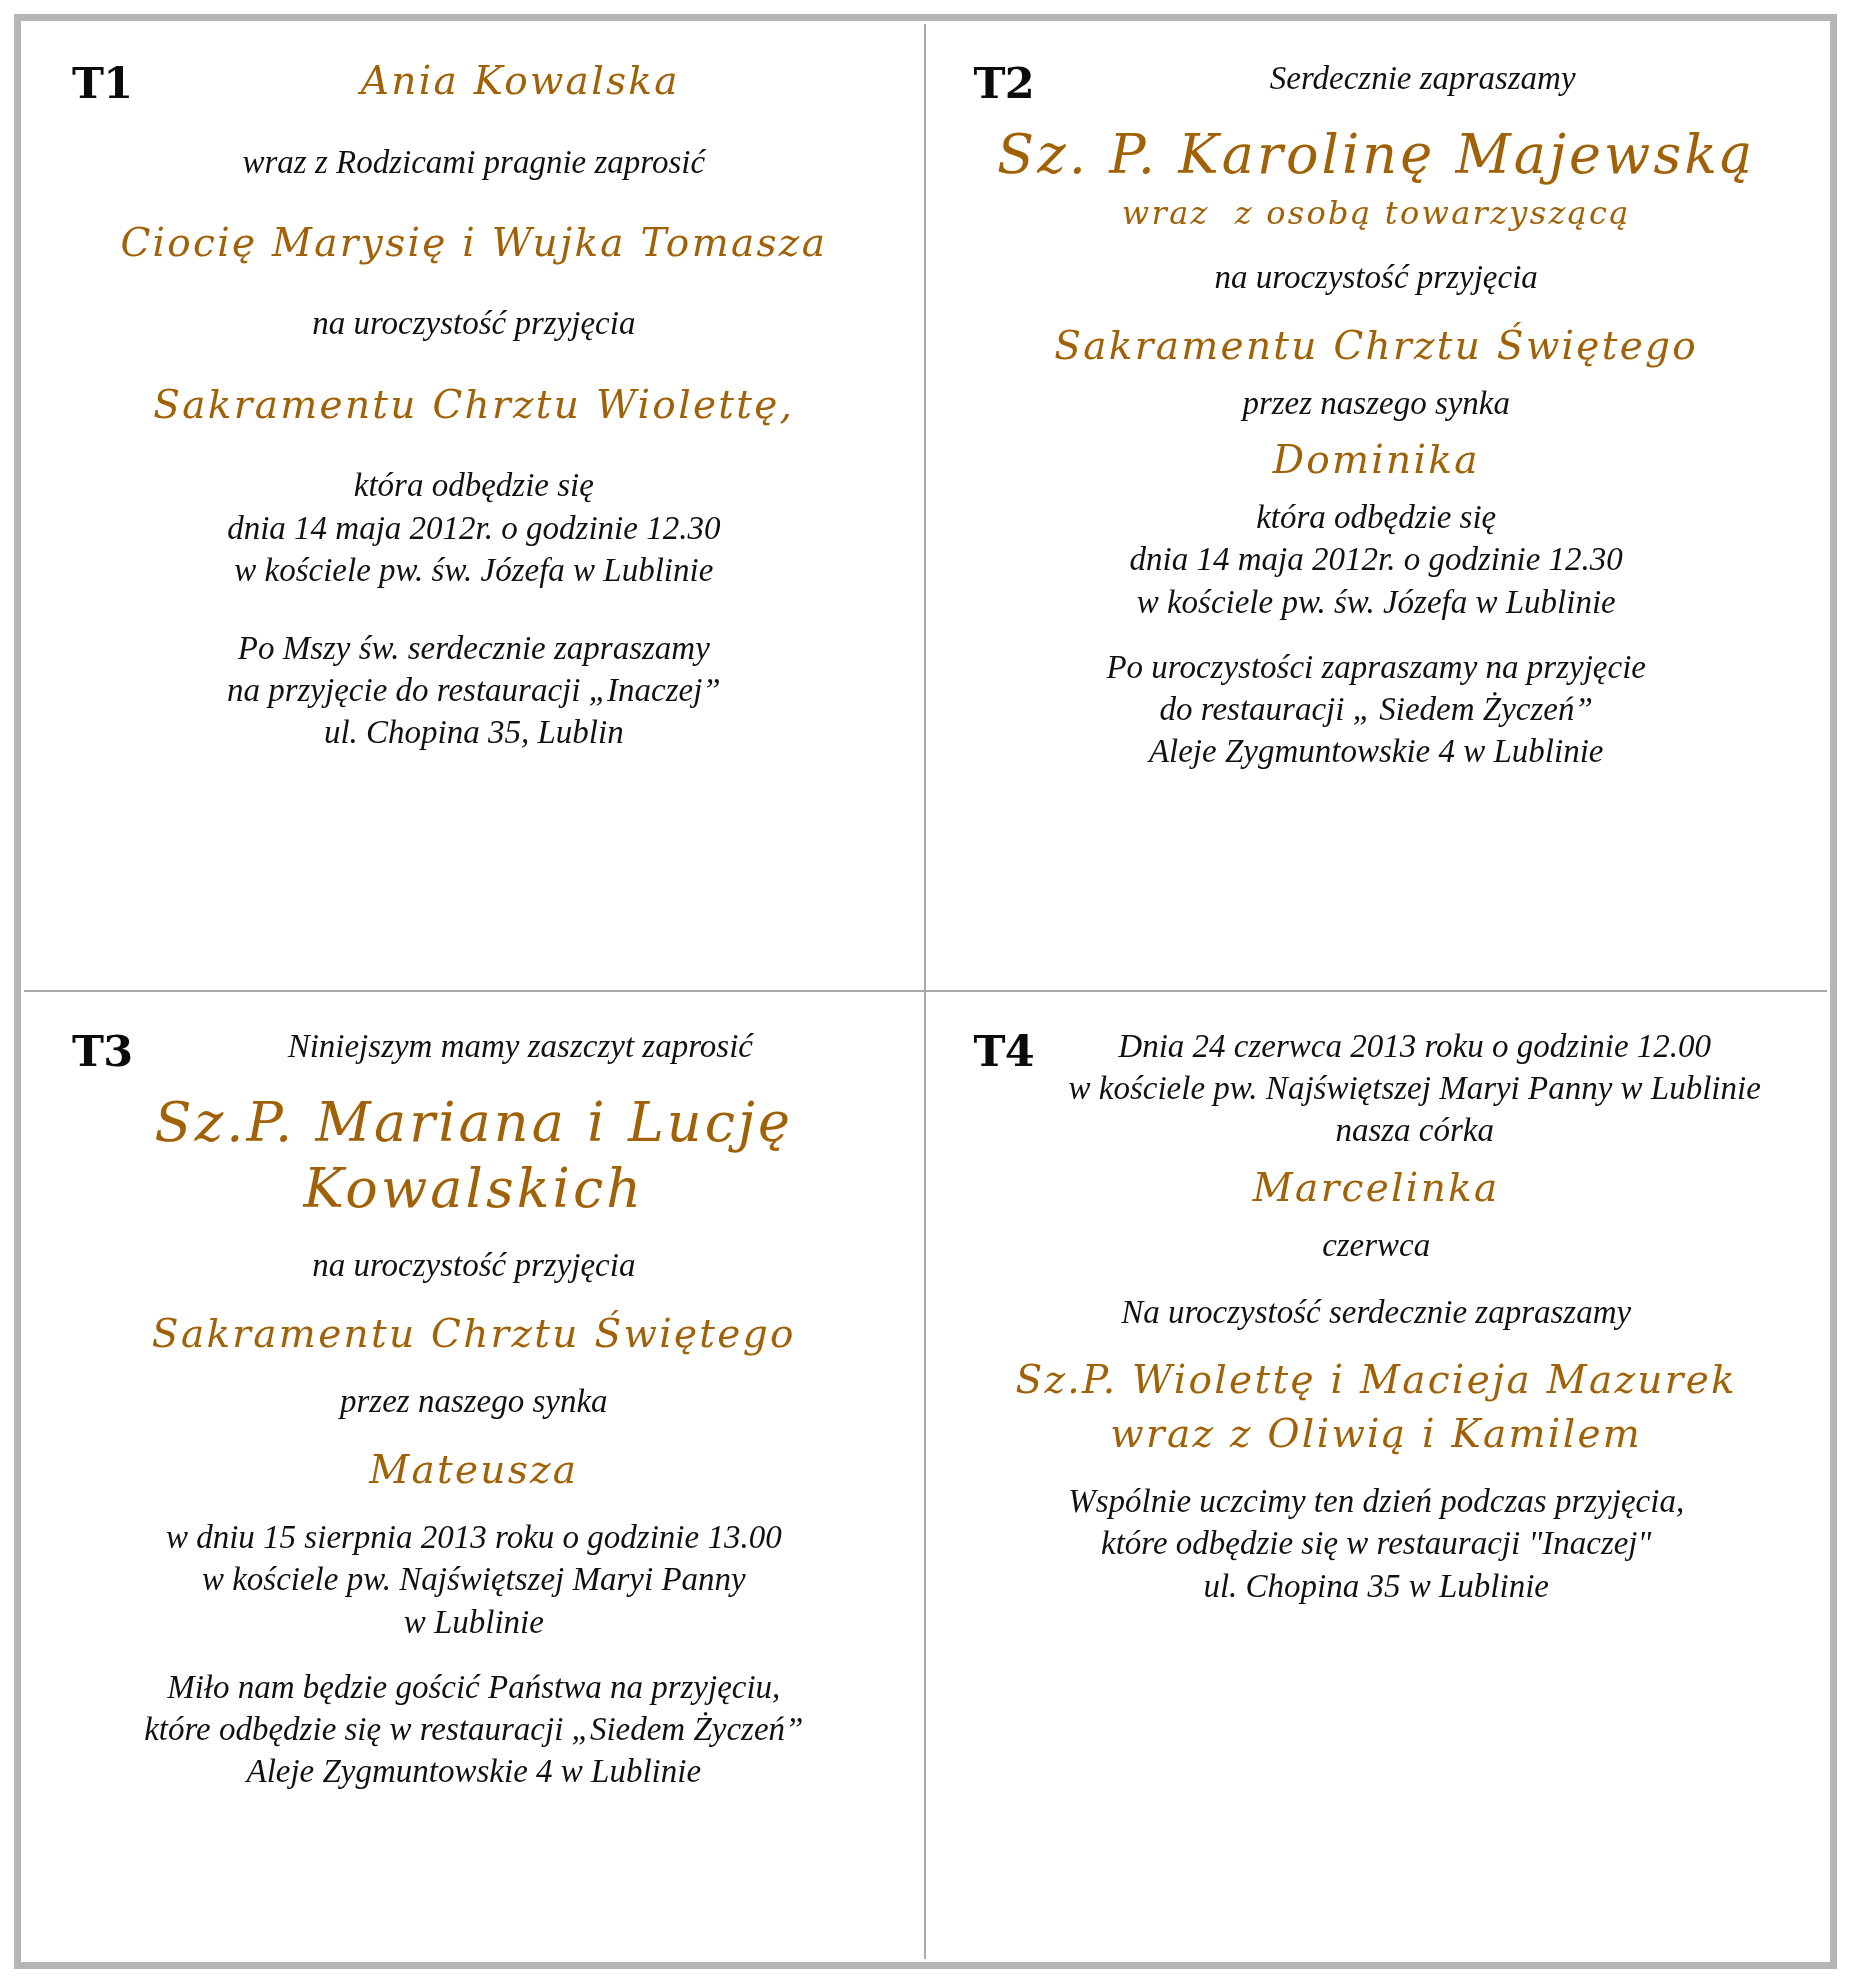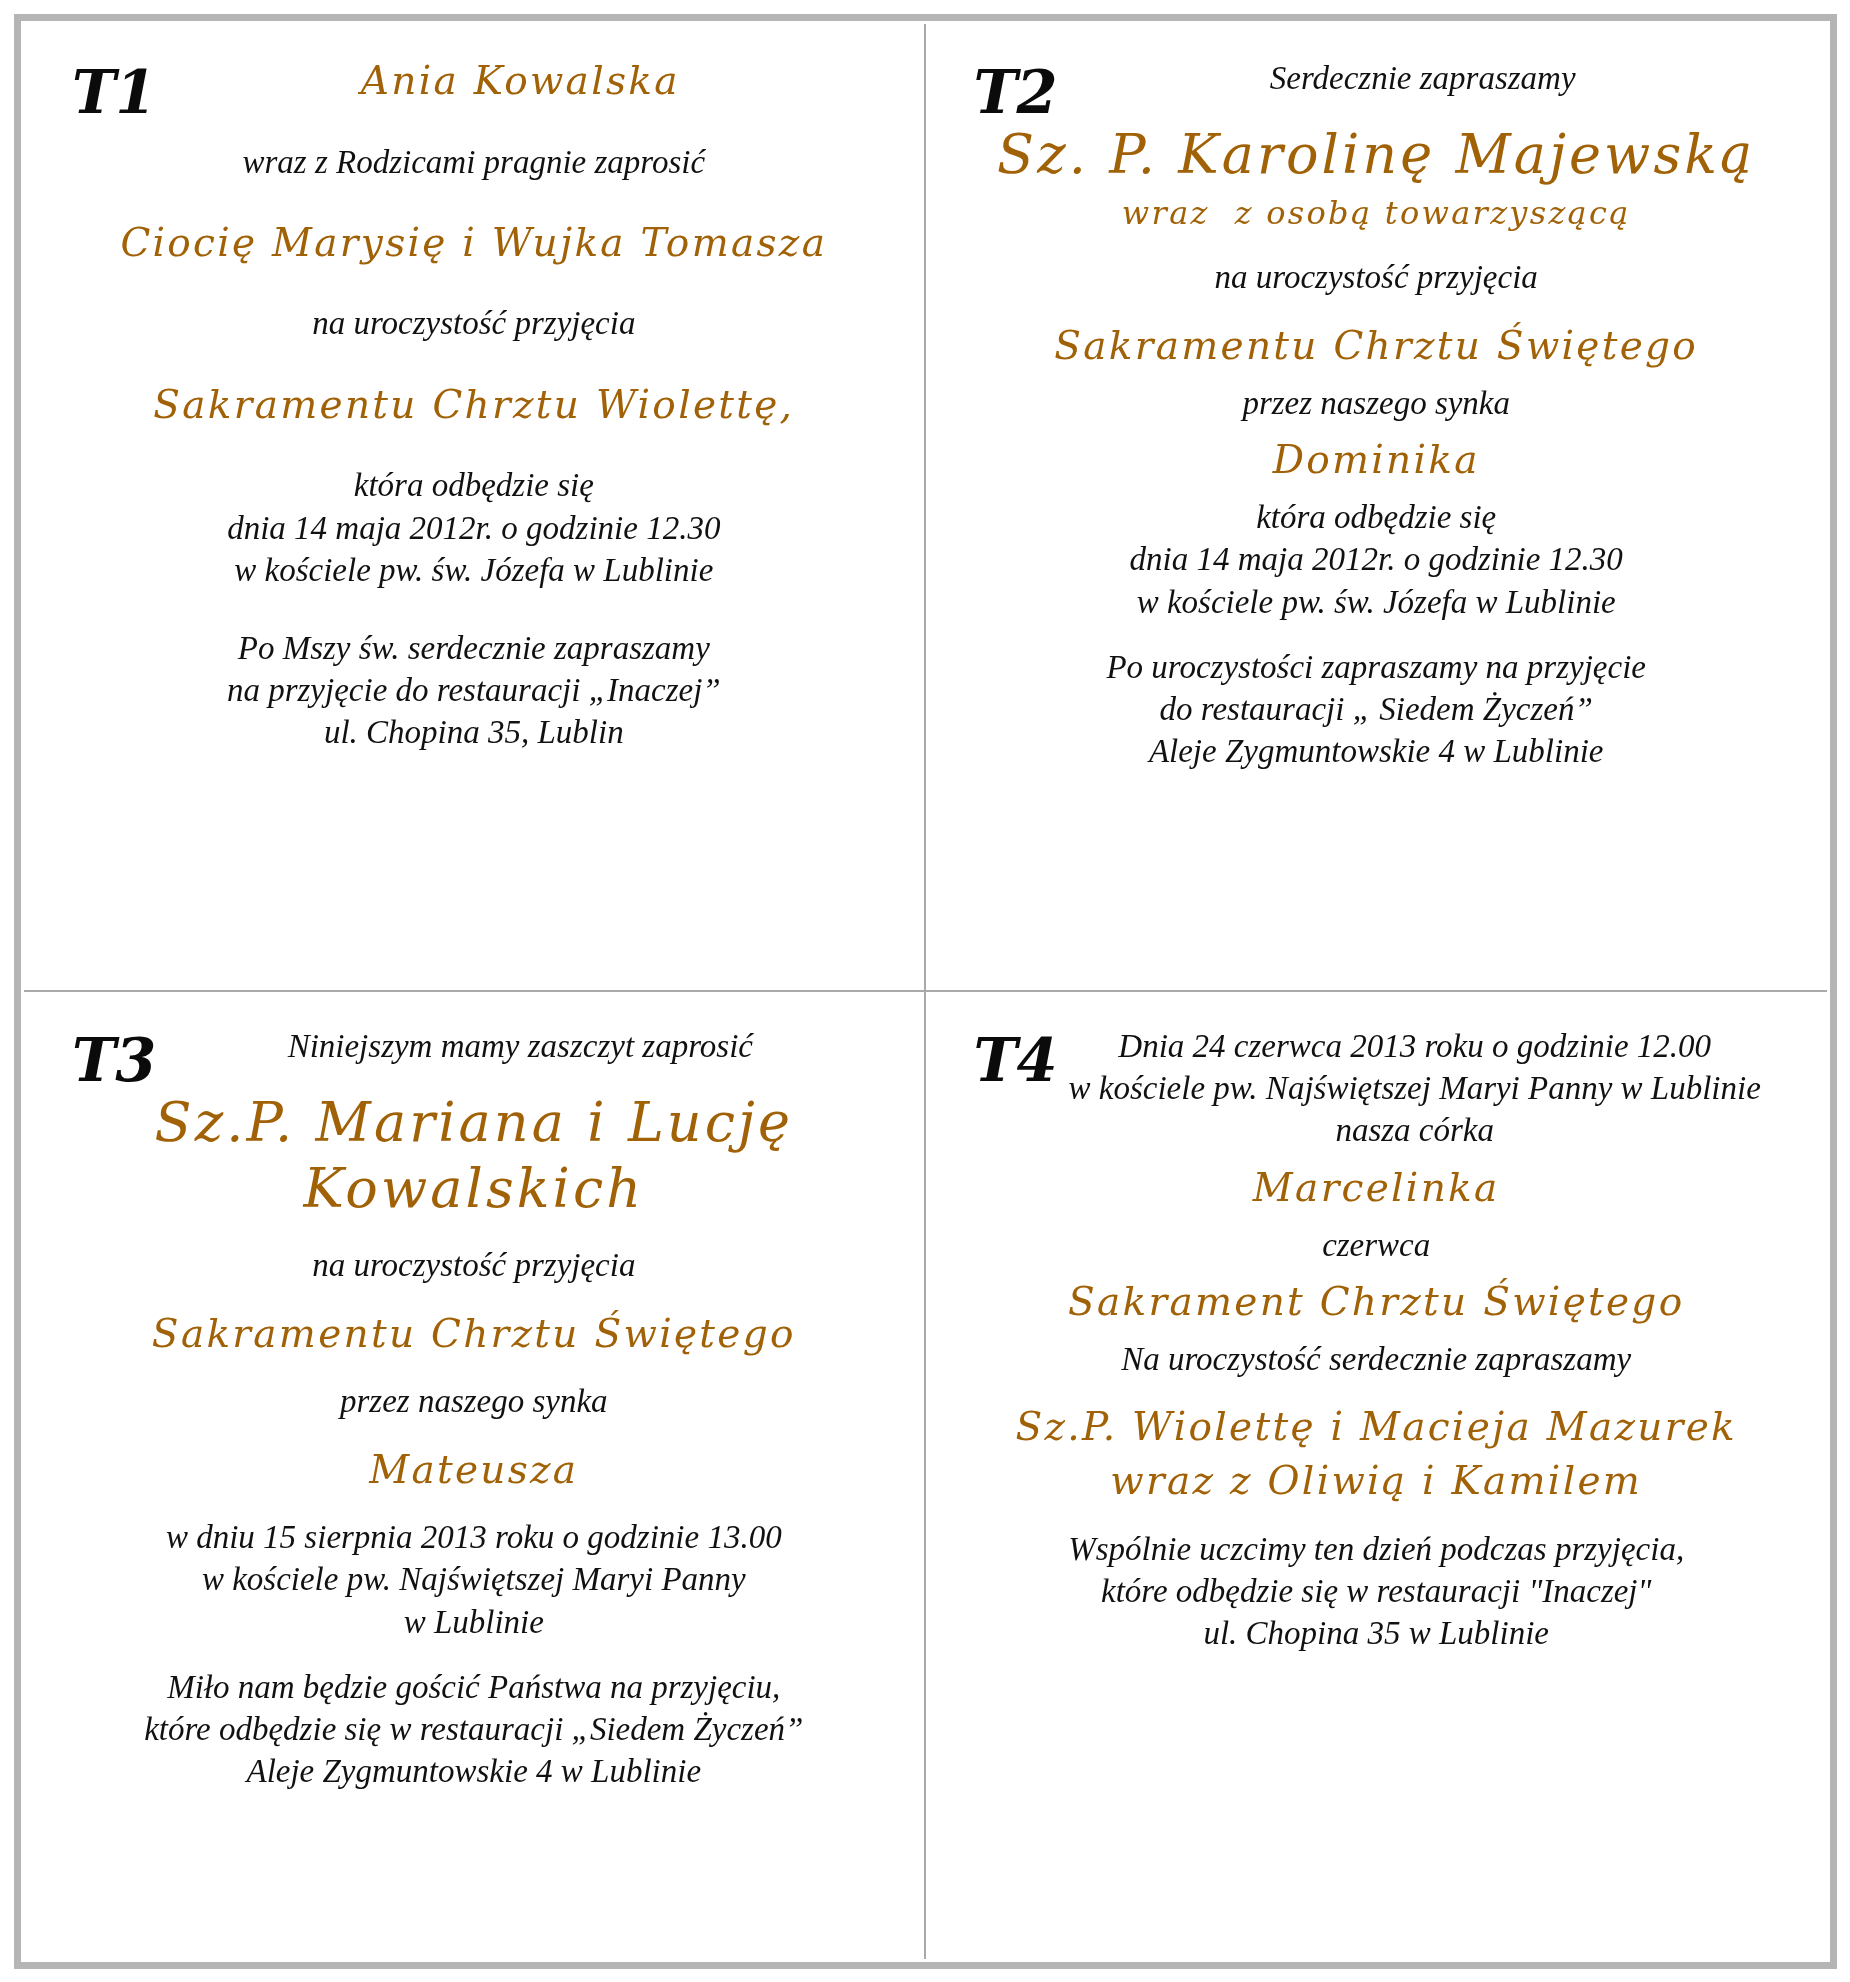--- a/index.html
+++ b/index.html
@@ -46,23 +46,22 @@
     overflow: hidden;
   }
   .card.col-left { border-right: 2.3px solid #a9a9a9; }
   .card.row-top { border-bottom: 2.3px solid #a9a9a9; }
 
   .card-tag {
     position: absolute;
     left: 48px;
     top: 34px;
     font-family: "DejaVu Serif", serif;
-    font-style: italic;
     font-weight: bold;
-    font-size: 59px;
+    font-size: 43px;
     letter-spacing: -0.8px;
     color: #0b0b0b;
   }
   .lines {
     width: 100%;
     display: flex;
     flex-direction: column;
     align-items: center;
   }
   .ln {
@@ -186,21 +185,20 @@
         <div class="card-tag">T4</div>
         <div class="lines">
           <div class="ln body-it first-offset" style="padding-left:77px;">Dnia 24 czerwca 2013 roku o godzinie 12.00
 w kościele pw. Najświętszej Maryi Panny w Lublinie
 nasza córka</div>
           <div class="gap-sm"></div>
           <div class="ln script">Marcelinka</div>
           <div class="gap-sm"></div>
           <div class="ln body-it">czerwca</div>
           <div class="gap-sm"></div>
-          <div class="ln script">Sakrament Chrztu Świętego</div>
           <div class="gap-sm"></div>
           <div class="ln body-it">Na uroczystość serdecznie zapraszamy</div>
           <div class="gap-md"></div>
           <div class="ln script">Sz.P. Wiolettę i Macieja Mazurek</div>
           <div class="gap-xs"></div>
           <div class="ln script">wraz z Oliwią i Kamilem</div>
           <div class="gap-md"></div>
           <div class="ln body-it">Wspólnie uczcimy ten dzień podczas przyjęcia,
 które odbędzie się w restauracji "Inaczej"
 ul. Chopina 35 w Lublinie</div>

